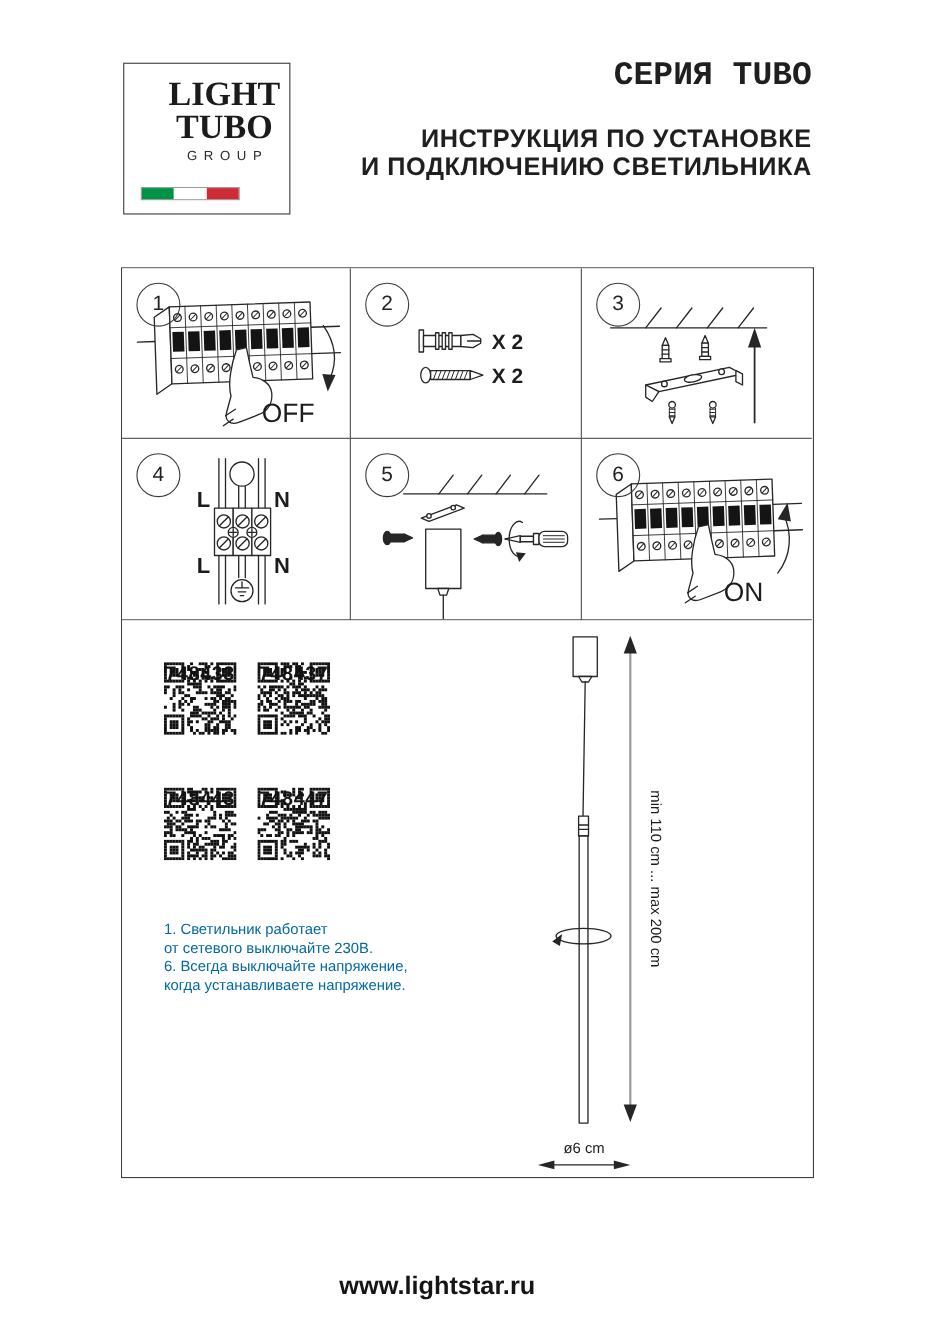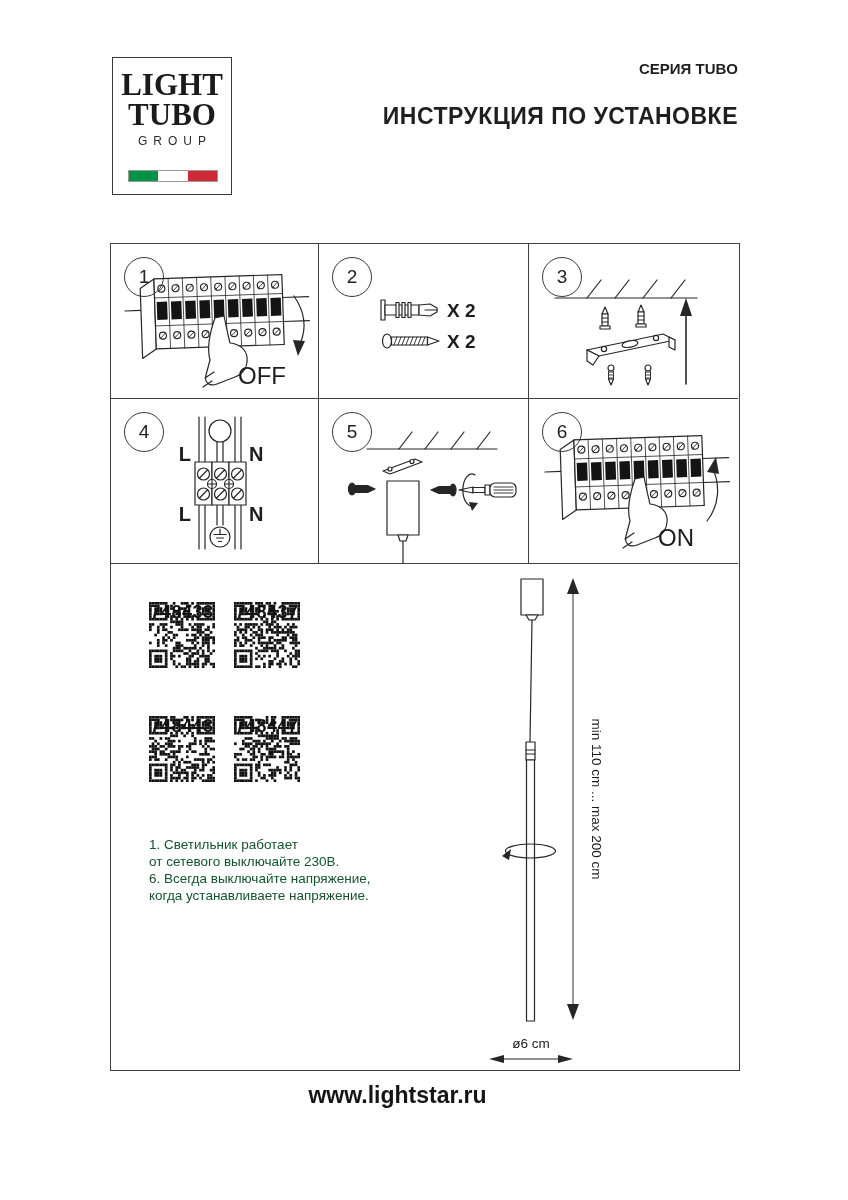--- a/index.html
+++ b/index.html
@@ -1,32 +1,32 @@
 <!DOCTYPE html>
 <html><head>
 <meta charset="utf-8">
 <style>
   html,body{margin:0;padding:0;background:#ffffff;}
   .page{position:relative;width:848px;height:1200px;background:#fff;overflow:hidden;
         font-family:"Liberation Sans",sans-serif;color:#1f1f1f;}
 
   
   .logo-box{position:absolute;left:112px;top:57px;width:118px;height:136px;
-            border:1.5px solid #3a3a3a;text-align:center;}
+            border:1.5px solid #3a3a3a;text-align:center;padding-left:32px;}
   .logo-word{font-family:"Liberation Serif",serif;font-weight:bold;font-size:31px;
              line-height:30px;letter-spacing:0px;color:#1b1b1b;}
   .logo-l1{margin-top:12px;}
   .logo-group{font-size:12px;letter-spacing:6px;color:#2b2b2b;margin-top:4px;text-indent:6px;}
   .flag{position:absolute;left:15px;bottom:12px;width:88px;height:10px;border:1px solid #9a9a9a;
         display:flex;}
   .flag div{flex:1;height:100%;}
 
   .titles{position:absolute;right:110px;top:55px;text-align:right;}
-  .t-series{font-size:15px;font-weight:bold;line-height:28px;}
-  .t-instr{margin-top:21px;font-size:23px;font-weight:bold;line-height:25px;letter-spacing:0.5px;}
+  .t-series{font-size:30px;font-weight:bold;line-height:28px;font-family:Liberation Mono, monospace;}
+  .t-instr{margin-top:31px;font-size:23px;font-weight:bold;line-height:25px;letter-spacing:0.5px;}
 
   
   .grid{position:absolute;left:110px;top:243px;width:628px;height:826px;border:1px solid #3f3f3f;}
   .cell{position:absolute;background:#fff;}
   .cell.b-r{border-right:1px solid #3f3f3f;}
   .cell.b-b{border-bottom:1px solid #3f3f3f;}
   .c1{left:0;top:0;width:207px;height:154px;}
   .c2{left:208px;top:0;width:209px;height:154px;}
   .c3{left:418px;top:0;width:209px;height:154px;}
   .c4{left:0;top:155px;width:207px;height:164px;}
@@ -37,23 +37,23 @@
   .badge{position:absolute;left:13px;top:13px;width:38px;height:38px;border:1.3px solid #3a3a3a;
          border-radius:50%;text-align:center;line-height:38px;font-size:19px;color:#222;z-index:2;}
   .cell svg{position:absolute;left:0;top:0;}
   svg{stroke-linecap:round;stroke-linejoin:round;}
   .ill{stroke:#262626;stroke-width:1.2;fill:none;}
   .ill text{stroke:none;fill:#1c1c1c;}
 
   
   .qr-block{position:absolute;width:66px;text-align:center;}
   .qr-label{font-size:18px;font-weight:bold;letter-spacing:0.5px;color:#161616;margin-bottom:3px;}
-  .notes{position:absolute;left:38px;top:272px;font-size:13.5px;line-height:17px;color:#14532d;}
-
-  .footer{position:absolute;left:0;top:1082px;width:795px;text-align:center;
+  .notes{position:absolute;left:38px;top:272px;font-size:13.5px;line-height:17px;color:#0369a1;}
+
+  .footer{position:absolute;left:0;top:1155px;width:795px;text-align:center;
           font-size:23px;font-weight:bold;color:#151515;}
 </style>
 </head>
 <body>
 
 <div class="page">
 
   <svg width="0" height="0" style="position:absolute" aria-hidden="true">
     <defs>
       <g id="breaker-art" class="ill">
@@ -133,20 +133,21 @@
       <div style="background: rgb(0, 146, 70);"></div>
       <div style="background: rgb(255, 255, 255);"></div>
       <div style="background: rgb(206, 43, 55);"></div>
     </div>
   </div>
 
   <div class="titles">
     <div class="t-series">СЕРИЯ TUBO</div>
     <div class="t-instr">
       <div>ИНСТРУКЦИЯ ПО УСТАНОВКЕ</div>
+      <div>И ПОДКЛЮЧЕНИЮ СВЕТИЛЬНИКА</div>
     </div>
   </div>
 
   <div class="grid">
 
     <div class="cell c1 b-r b-b">
       <div class="badge"><span>1</span></div>
       <svg width="207" height="154" viewBox="0 0 207 154" class="ill">
         <use href="#breaker-art" transform="translate(30,26) rotate(-2 70 40)"></use>
         <use href="#hand-art" transform="translate(104,74)"></use>

